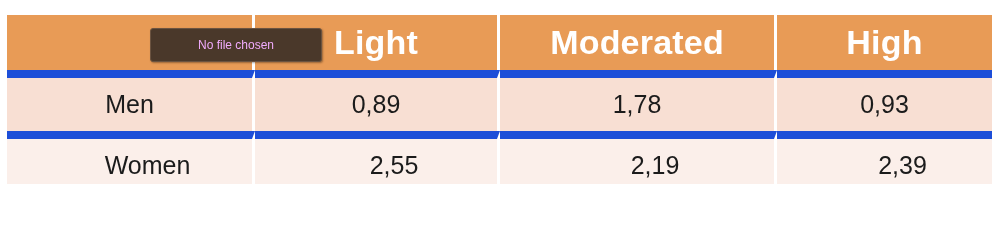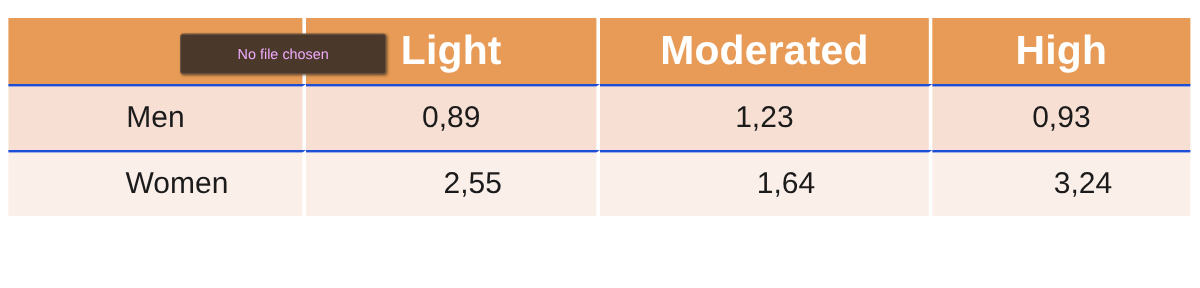--- a/index.html
+++ b/index.html
@@ -56,21 +56,21 @@
   thead th:last-child { border-right: none; }
 
   tbody td {
     font-size: 25px;
     font-weight: normal;
     color: #1b1b1b;
     text-align: center;
     height: 53px;
     padding: 0;
     border-right: 3px solid #ffffff;
-    border-top: 2px solid #1d4ed8;
+    border-top: 8px solid #1d4ed8;
   }
   tbody td:last-child { border-right: none; }
 
   tbody tr.row-men td    { background: #f8dfd3; }
   tbody tr.row-women td  { background: #fbefea; padding-left: 36px; }
 
   
   .file-tooltip {
     position: absolute;
     left: 150px;
@@ -109,28 +109,28 @@
           <th></th>
           <th>Light</th>
           <th>Moderated</th>
           <th>High</th>
         </tr>
       </thead>
       <tbody>
         <tr class="row-men">
           <td>Men</td>
           <td>0,89</td>
-          <td>1,23</td>
+          <td>1,78</td>
           <td>0,93</td>
         </tr>
         <tr class="row-women">
           <td>Women</td>
           <td>2,55</td>
-          <td>1,64</td>
-          <td>3,24</td>
+          <td>2,19</td>
+          <td>2,39</td>
         </tr>
       </tbody>
     </table>
   </div>
 
   <div class="file-tooltip">No file chosen</div>
 
 </div>
 
 </body></html>

